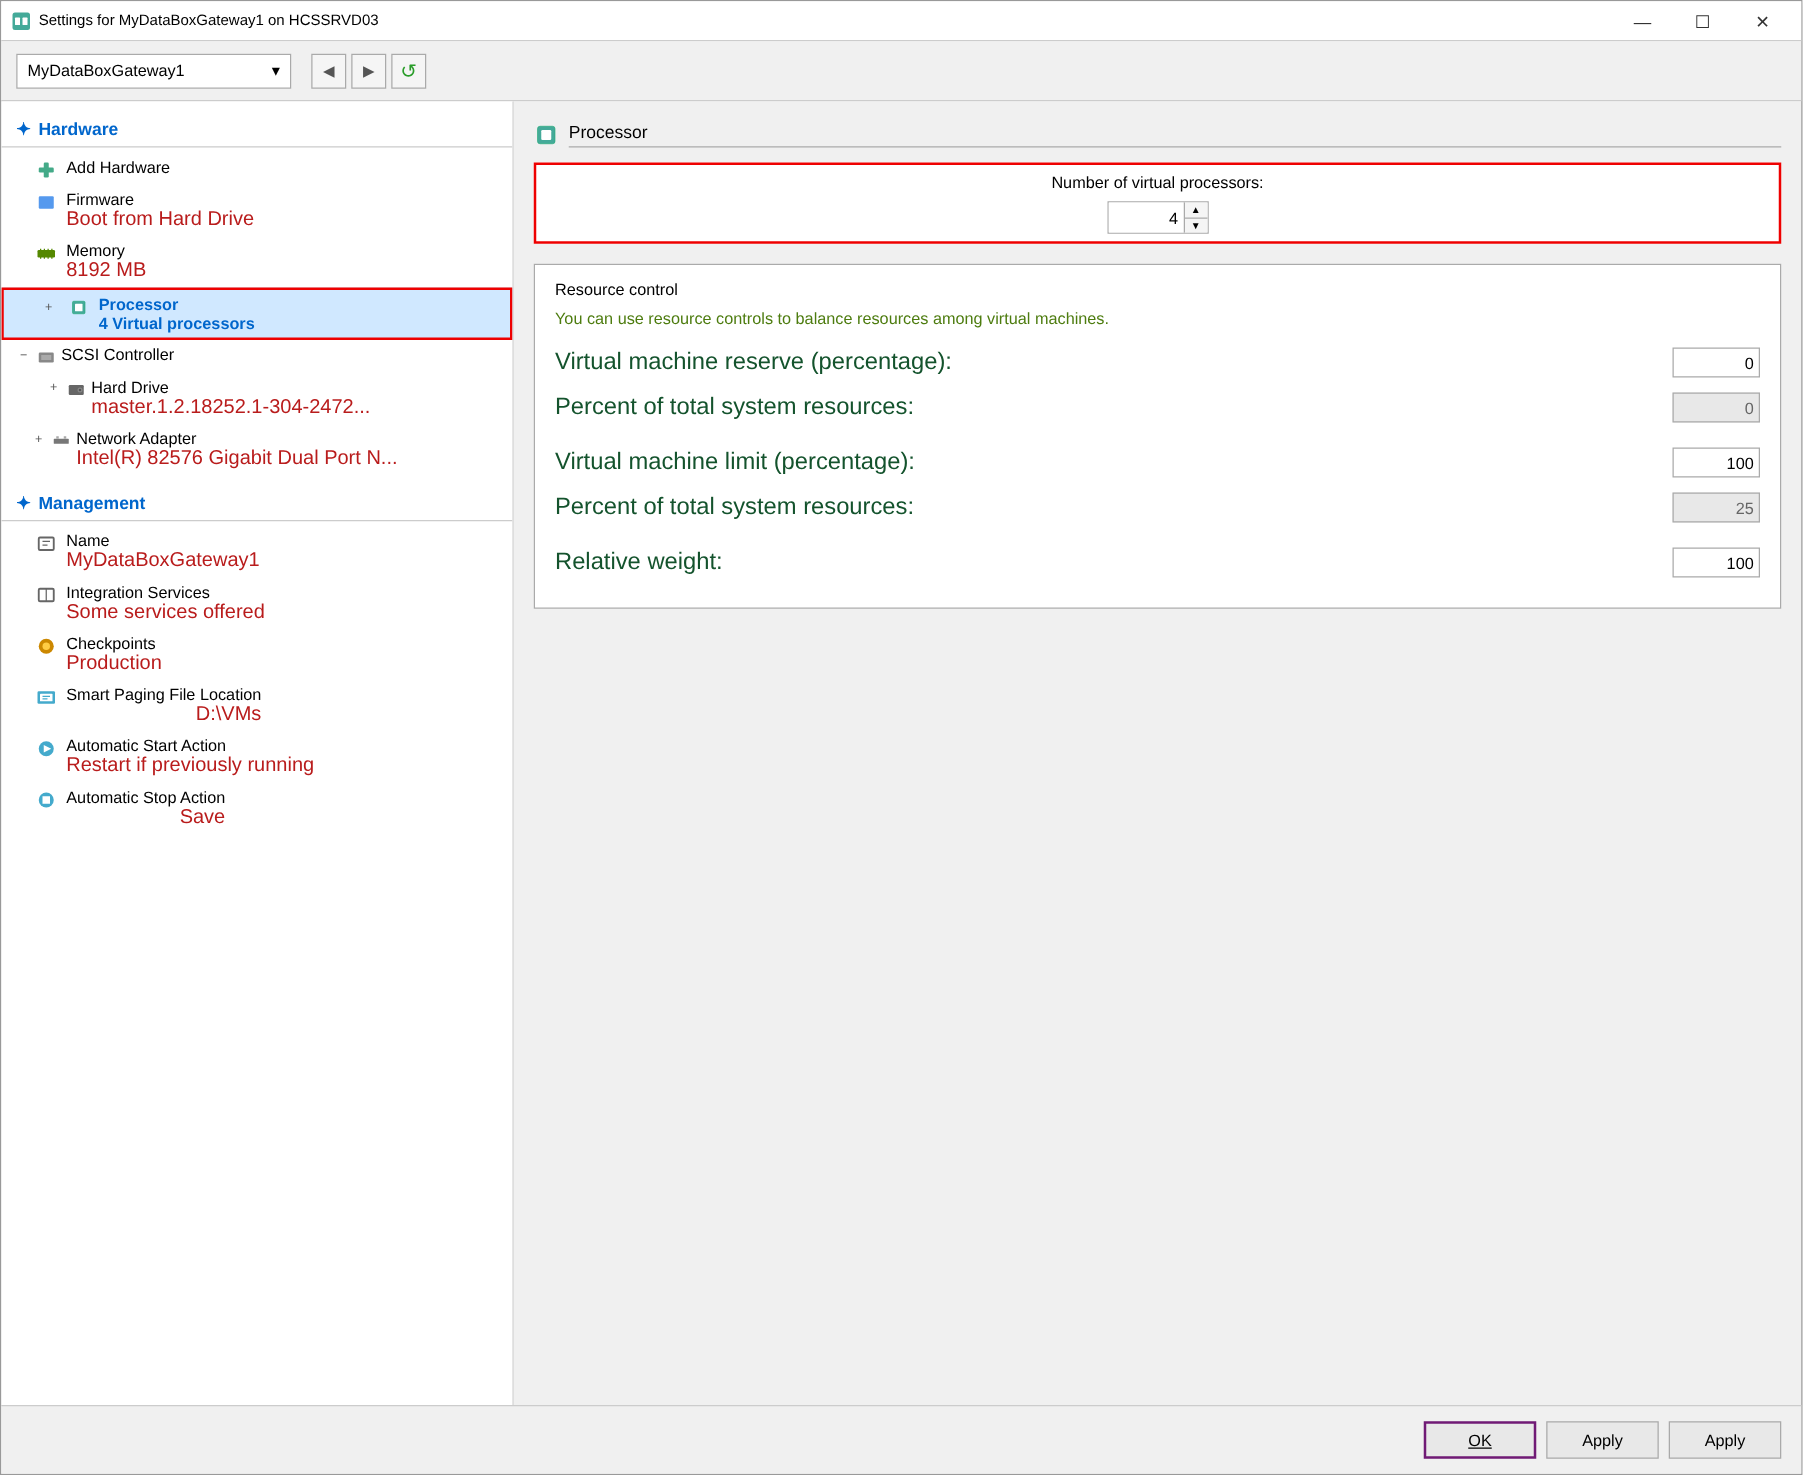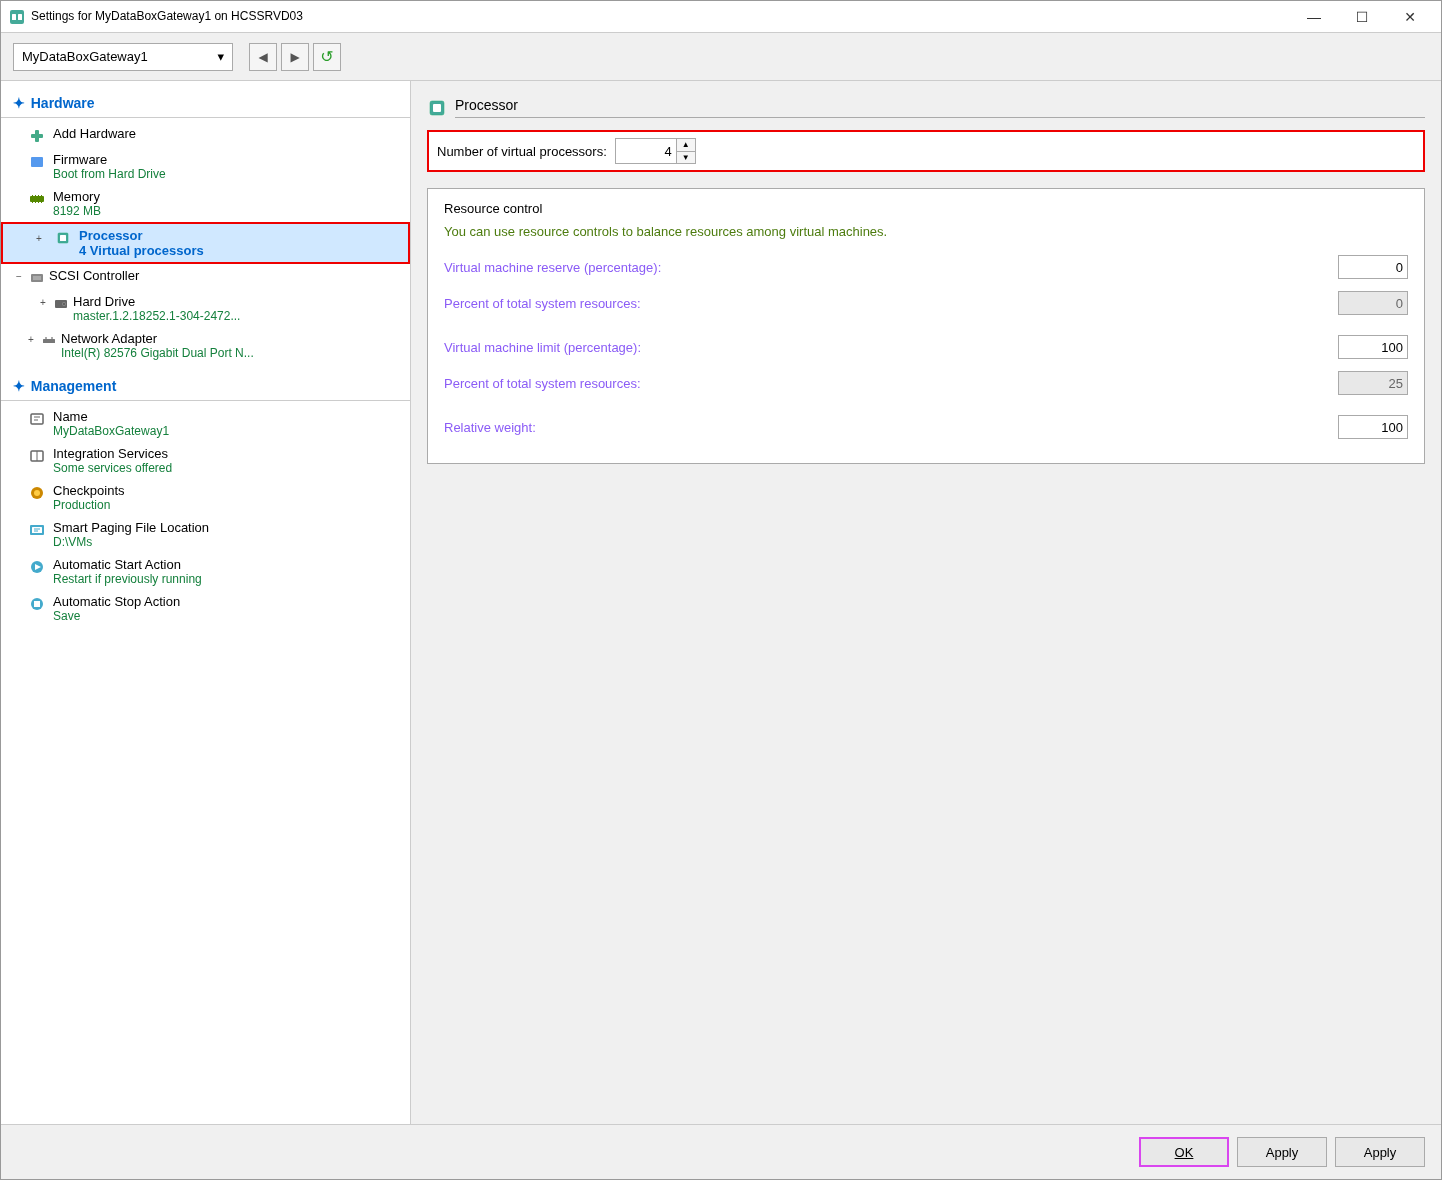--- a/index.html
+++ b/index.html
@@ -157,22 +157,23 @@
       align-items: center;
       justify-content: center;
     }
 
     .sidebar-item-content {
       display: flex;
       flex-direction: column;
     }
 
     .sidebar-item-sublabel {
-      color: #15803d;
-      font-size: 12px;
+      color: #b91c1c;
+      font-size: 16px;
+      text-align: right;
     }
 
     .sidebar-item-label-dark {
       font-weight: 400;
       color: #000;
       font-size: 13px;
     }
 
     .tree-item {
       display: flex;
@@ -224,20 +225,21 @@
     }
 
     .processor-count-row {
       display: flex;
       align-items: center;
       gap: 8px;
       margin-bottom: 16px;
       border: 2px solid #e00;
       padding: 6px 8px;
       background: #fff;
+      flex-direction: column;
     }
 
     .processor-count-label {
       font-size: 13px;
       color: #000;
     }
 
     .processor-count-input-wrapper {
       display: flex;
       align-items: center;
@@ -294,22 +296,22 @@
     }
 
     .resource-row {
       display: flex;
       align-items: center;
       margin-bottom: 12px;
     }
 
     .resource-label {
       flex: 1;
-      font-size: 13px;
-      color: #8b5cf6;
+      font-size: 19px;
+      color: #14532d;
     }
 
     .resource-input {
       width: 70px;
       height: 24px;
       border: 1px solid #aaa;
       background: #fff;
       text-align: right;
       padding: 0 4px;
       font-size: 13px;
@@ -334,21 +336,21 @@
       width: 90px;
       height: 30px;
       border: 1px solid #aaa;
       background: #e8e8e8;
       cursor: pointer;
       font-size: 13px;
       font-family: 'Segoe UI', sans-serif;
     }
 
     .dialog-btn.ok-btn {
-      border: 2px solid #d946ef;
+      border: 2px solid #701a75;
       text-decoration: underline;
     }
 
     .selected-processor-box {
       border: 2px solid #e00;
       background: #d0e8ff;
       padding: 4px 8px;
       cursor: pointer;
     }
 

